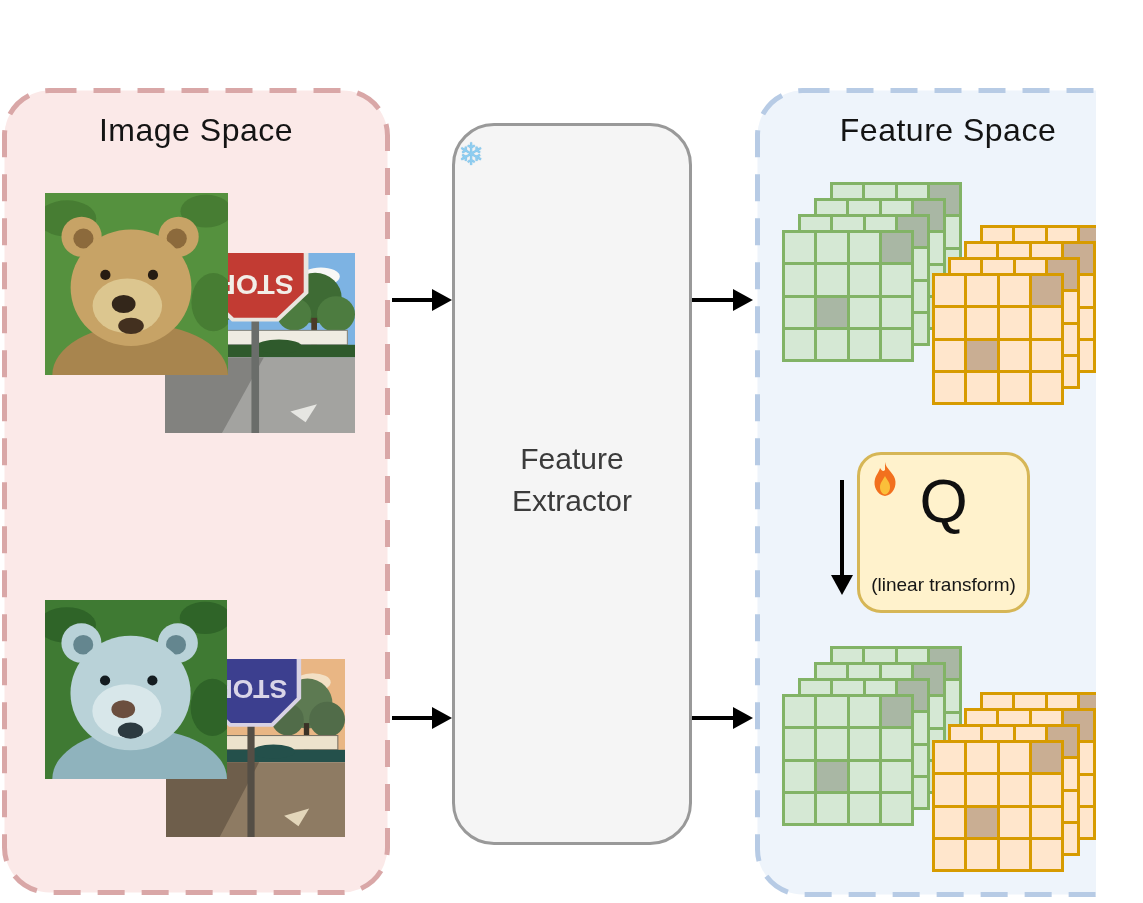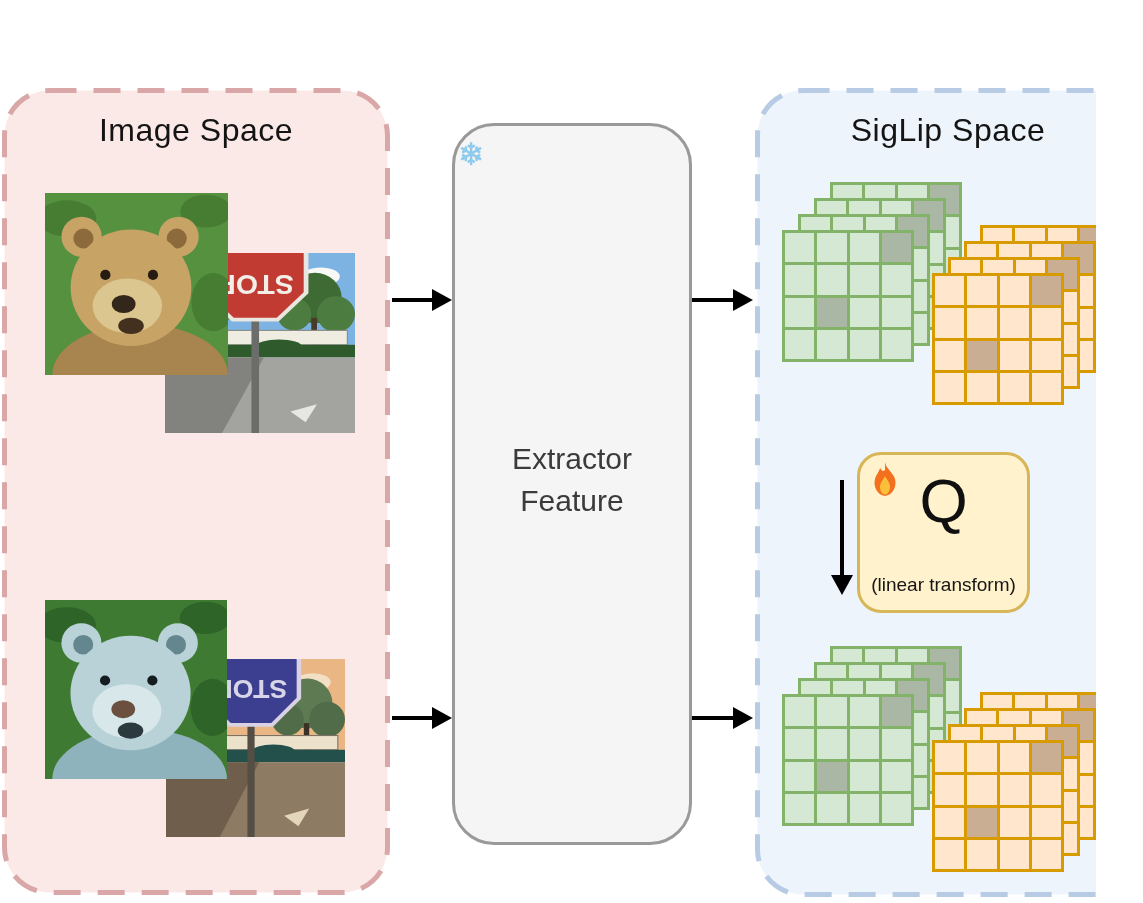--- a/index.html
+++ b/index.html
@@ -89,21 +89,21 @@
     <svg class="panel-border" width="388" height="807">
       <rect x="2.5" y="2.5" width="383" height="802" rx="45" ry="45" fill="#fbe9e8" stroke="#d9a7a7" stroke-width="5" stroke-dasharray="27 17"></rect>
     </svg>
     <div class="panel-title">Image Space</div>
   </div>
 
   <div id="panel-blue" class="abs z1">
     <svg class="panel-border" width="386" height="809">
       <rect x="2.5" y="2.5" width="381" height="804" rx="45" ry="45" fill="#eef4fb" stroke="#b7cbe5" stroke-width="5" stroke-dasharray="27 17"></rect>
     </svg>
-    <div class="panel-title">SigLip Space</div>
+    <div class="panel-title">Feature Space</div>
   </div>
 
   <div id="stop-top" class="photo photo-stop normal">
     <svg viewBox="0 0 100 100" preserveAspectRatio="none">
       <rect x="0" y="0" width="100" height="58" fill="var(--sky)"></rect>
       <g>
         <ellipse cx="62" cy="8" rx="13" ry="6" fill="var(--cloud)"></ellipse>
         <ellipse cx="82" cy="13" rx="10" ry="5" fill="var(--cloud)"></ellipse>
         <ellipse cx="28" cy="6" rx="10" ry="5" fill="var(--cloud)"></ellipse>
       </g>
@@ -217,22 +217,22 @@
         <circle cx="59" cy="45" r="2.8" fill="var(--eye)"></circle>
       </g>
       <ellipse cx="43" cy="61" rx="6.5" ry="5" fill="var(--nose)"></ellipse>
       <ellipse cx="47" cy="73" rx="7" ry="4.5" fill="var(--mouth)"></ellipse>
     </svg>
   </div>
 
   <div id="extractor" class="abs z1"></div>
   <div id="snowflake" class="abs z4">❄</div>
   <div id="extractor-label" class="abs z4">
+    <div>Feature</div>
     <div>Extractor</div>
-    <div>Feature</div>
   </div>
 
   <div class="abs arrow-h z4" style="left:392px;top:289px;width:60px;">
     <div class="shaft"></div>
     <div class="head"></div>
   </div>
   <div class="abs arrow-h z4" style="left:692px;top:289px;width:61px;">
     <div class="shaft"></div>
     <div class="head"></div>
   </div>

